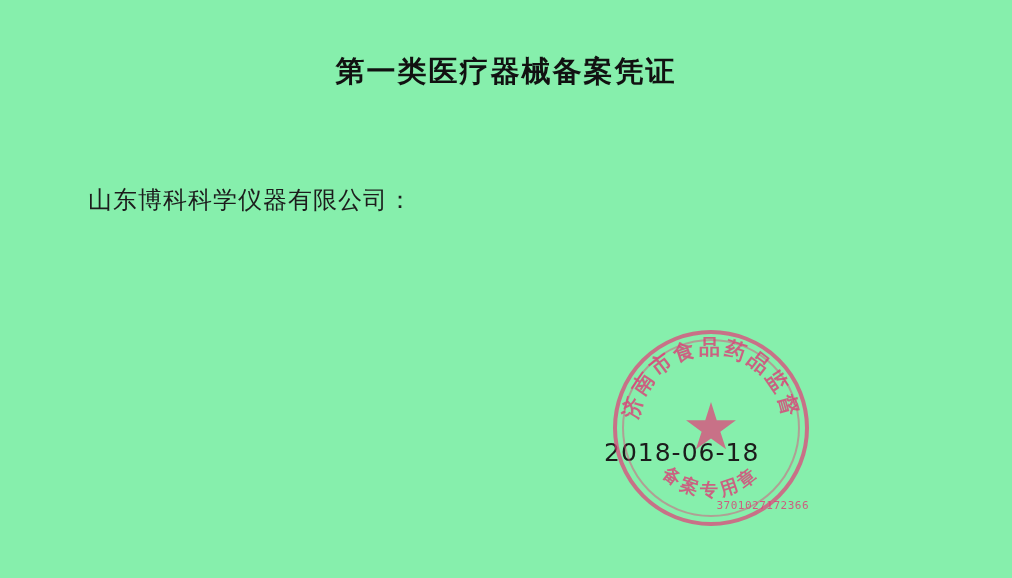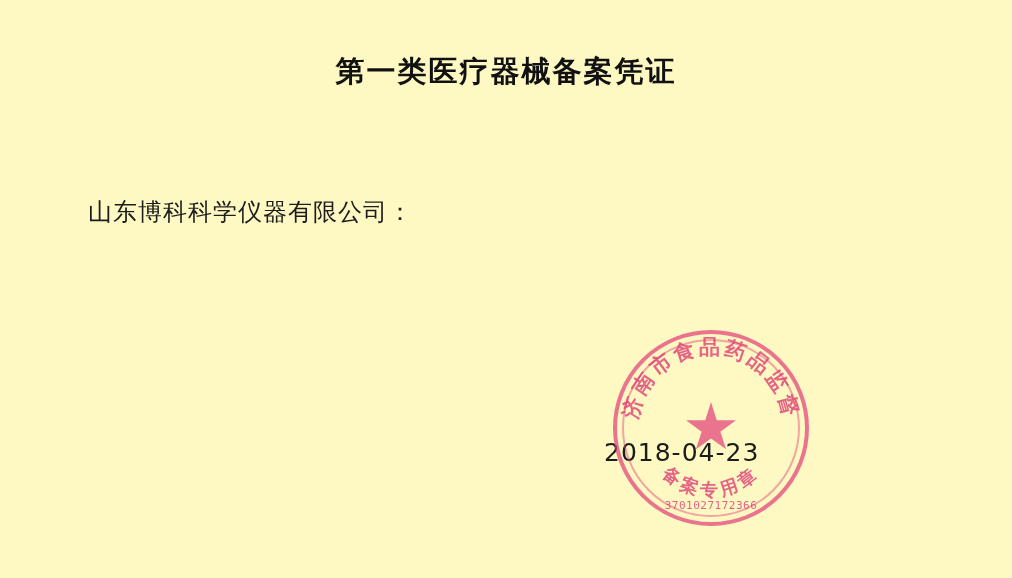--- a/index.html
+++ b/index.html
@@ -11,42 +11,41 @@
     height: 578px;
     background: #ffffff;
     font-family: "Liberation Serif", "DejaVu Serif", serif;
     color: #1a1a1a;
     overflow: hidden;
   }
   .page {
     position: relative;
     width: 1012px;
     height: 578px;
-    background: #fef9c3;
+    background: #86efac;
   }
   .doc-title {
     position: absolute;
     top: 52px;
     left: 0;
     width: 1012px;
     text-align: center;
     font-size: 29px;
     font-weight: bold;
     letter-spacing: 2px;
     color: #111;
     font-family: "DejaVu Serif", "Liberation Serif", serif;
   }
   .addressee {
     position: absolute;
     top: 184px;
     left: 88px;
     font-size: 24px;
     letter-spacing: 1px;
     color: #1c1c1c;
-    margin-top: 12px;
   }
   .body-text {
     position: absolute;
     top: 232px;
     left: 88px;
     width: 800px;
     font-size: 24px;
     line-height: 44px;
     letter-spacing: 0.5px;
     color: #1c1c1c;
@@ -123,41 +122,41 @@
   }
   .seal-bottom-text {
     font-size: 18px;
     letter-spacing: 4px;
   }
   .seal-code {
     position: absolute;
     left: 0;
     bottom: 14px;
     width: 196px;
-    text-align: center;
+    text-align: right;
     font-size: 11px;
     color: rgba(222, 58, 116, 0.8);
     font-family: "DejaVu Sans Mono", monospace;
     letter-spacing: 0.5px;
   }
 </style>
 </head>
 <body>
 
 <div class="page">
 
   <div class="doc-title">第一类医疗器械备案凭证</div>
 
   <div class="addressee">山东博科科学仪器有限公司：</div>
 
   <div class="body-text">
   </div>
 
 
-  <div class="issue-date">2018-04-23</div>
+  <div class="issue-date">2018-06-18</div>
 
   <div class="seal">
     <div class="seal-ring"></div>
     <div class="seal-ring inner"></div>
     <div class="seal-star"></div>
     <svg class="seal-arc" viewBox="0 0 196 196">
       <defs>
         <path id="arcTop" d="M 24,98 A 74,74 0 0 1 172,98"></path>
         <path id="arcBottom" d="M 30,98 A 68,68 0 0 0 166,98"></path>
       </defs>

